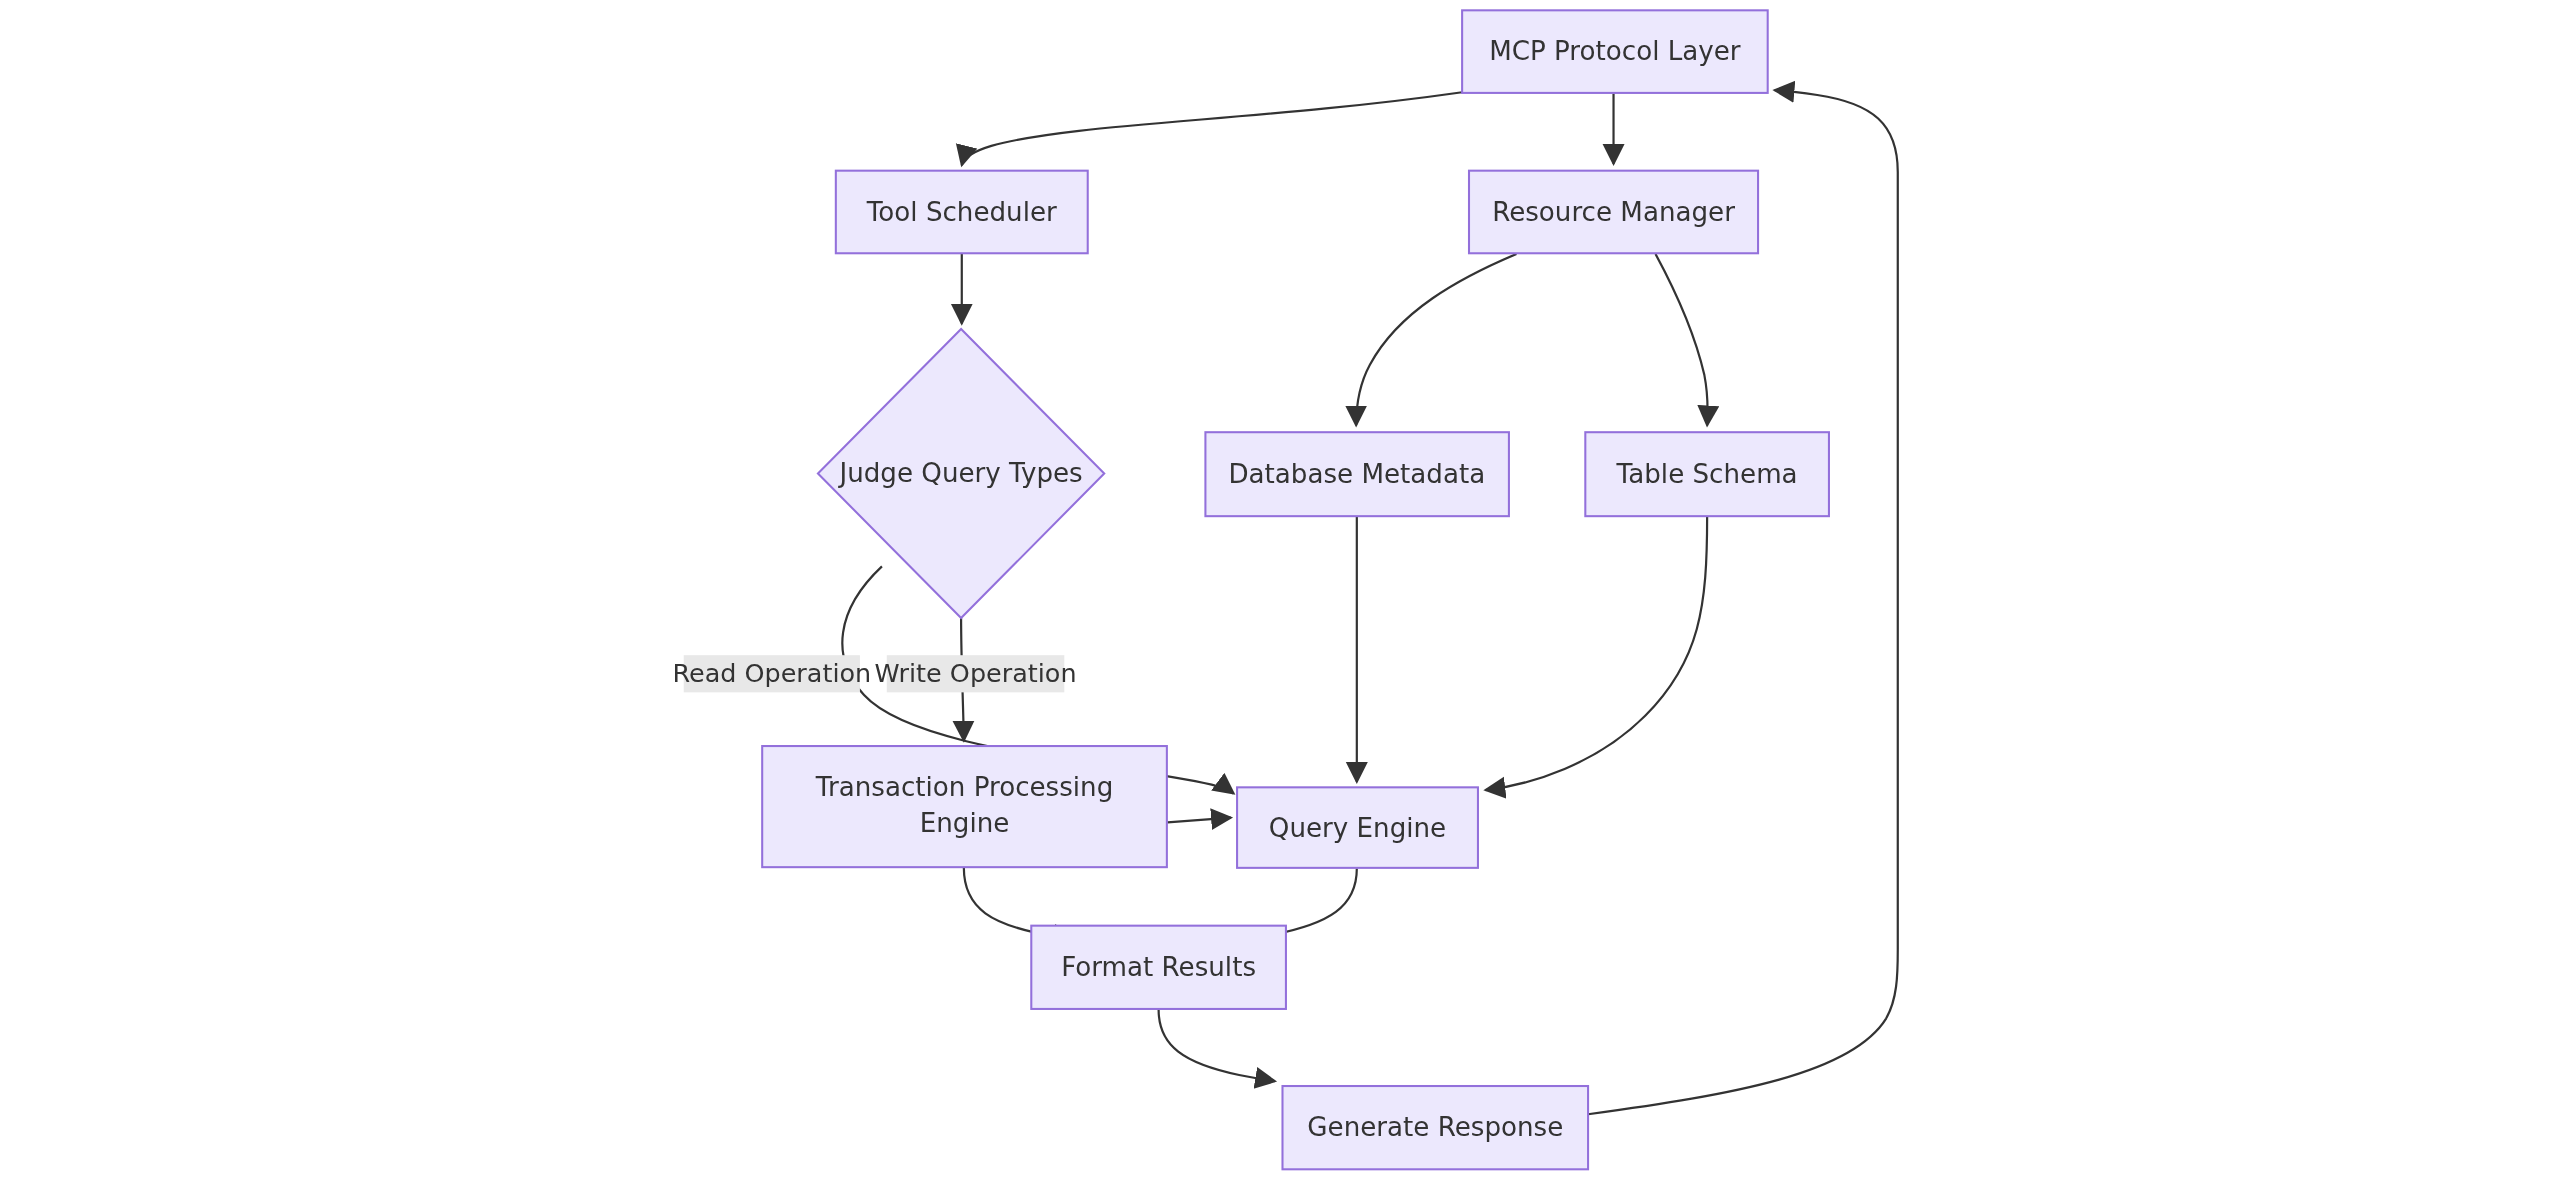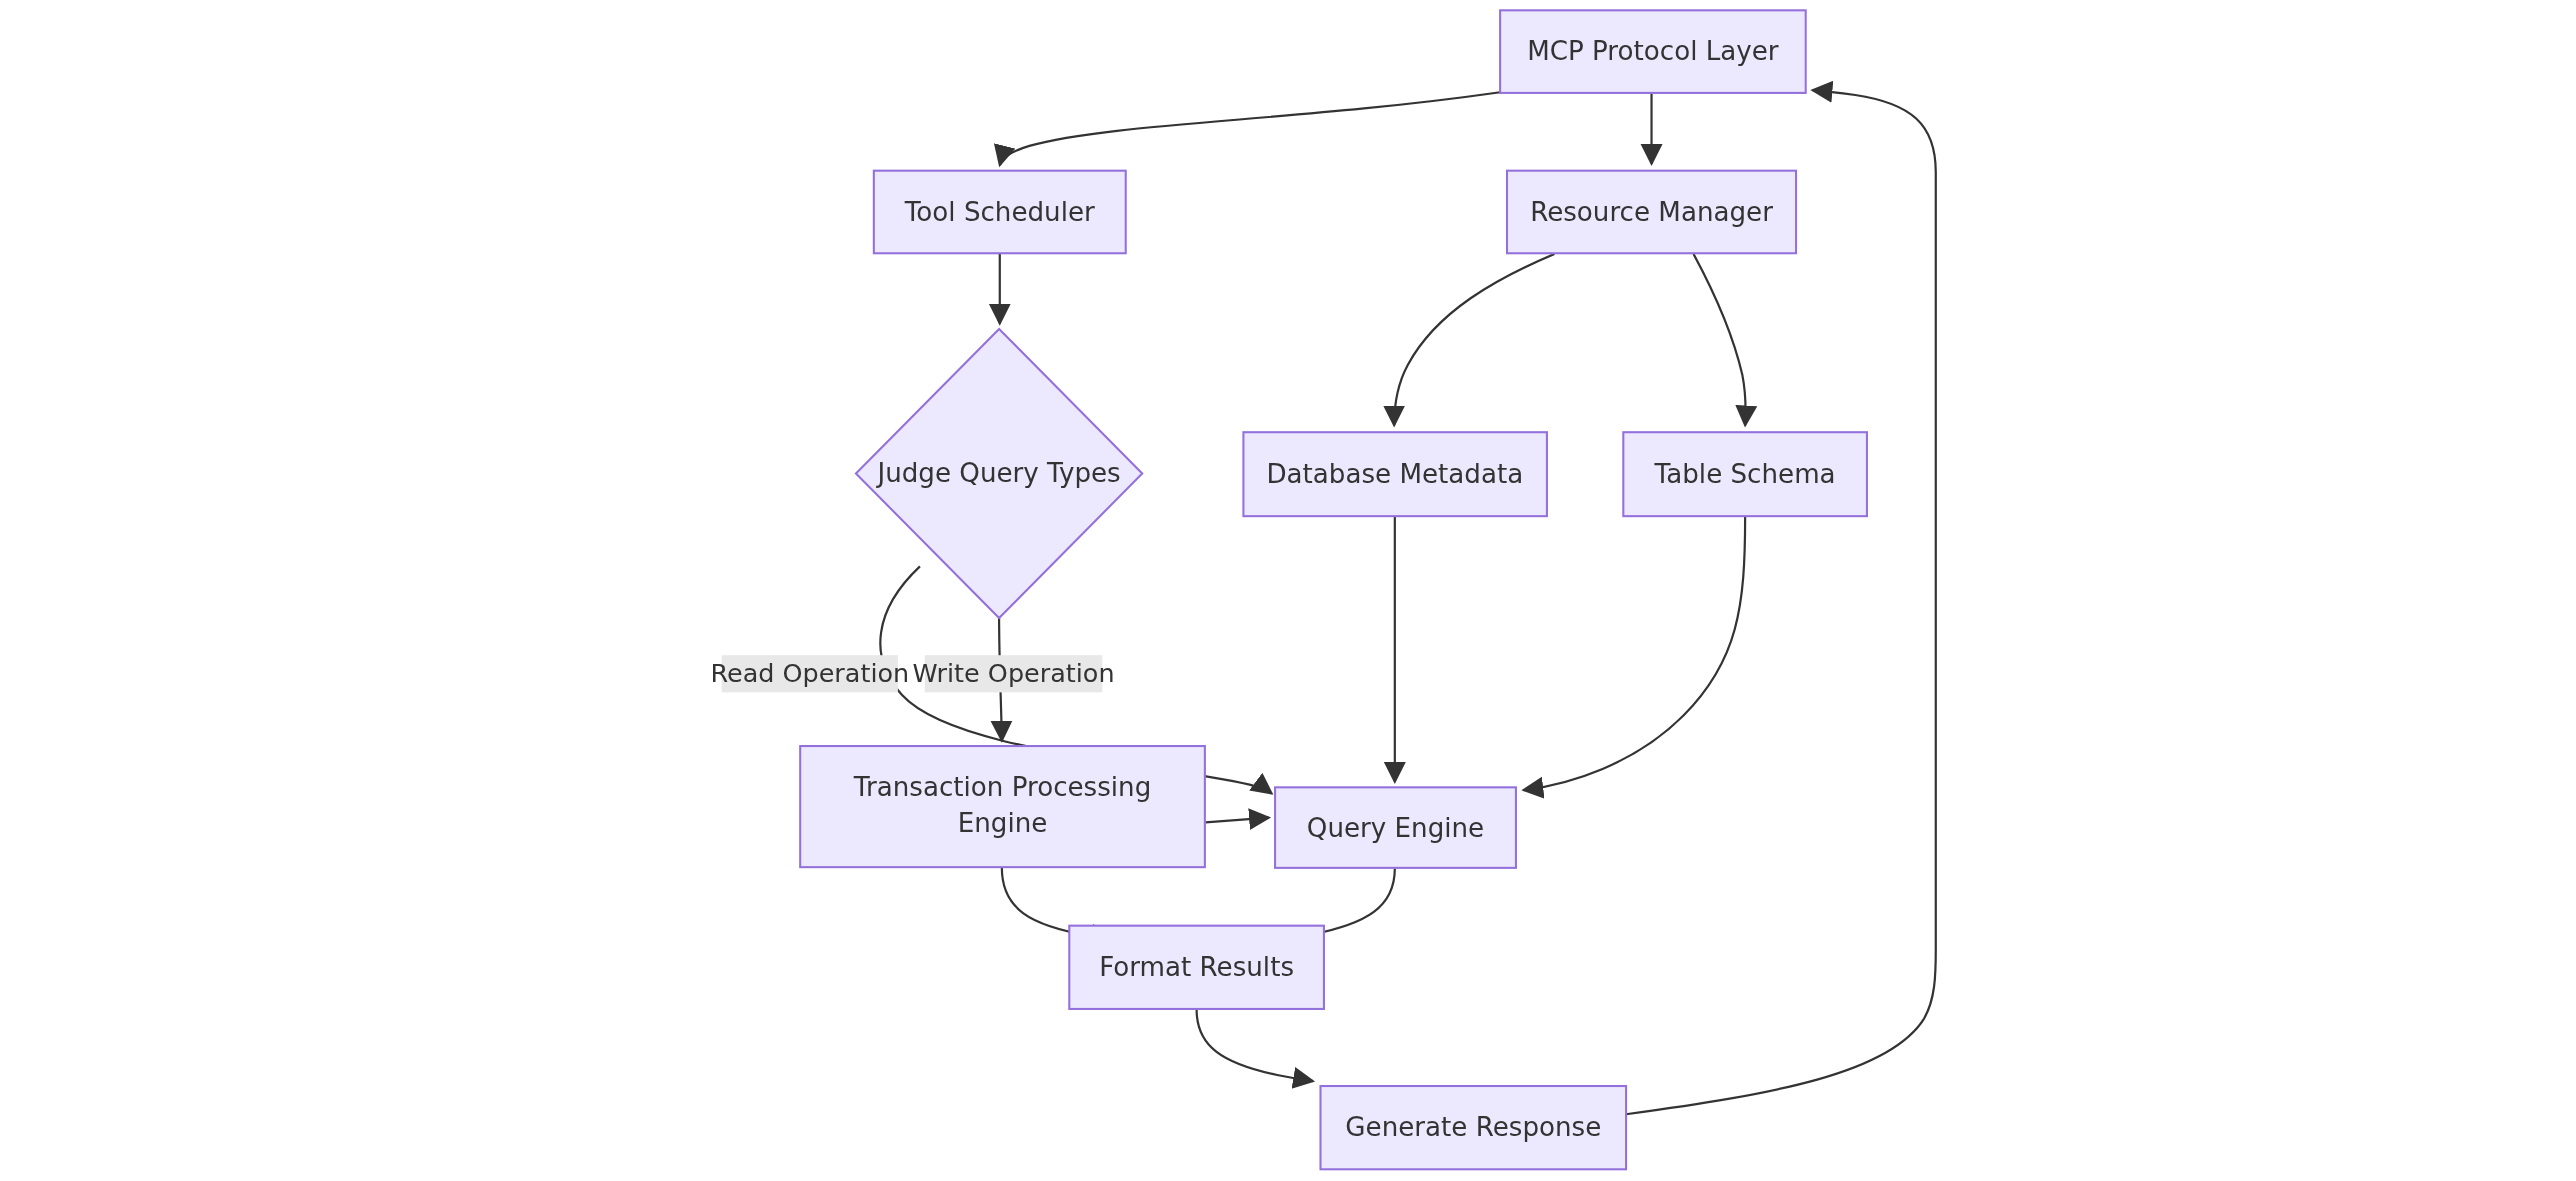--- a/index.html
+++ b/index.html
@@ -12,21 +12,20 @@
     width: 2576px;
     height: 1181px;
     font-family: "DejaVu Sans", sans-serif;
     overflow: hidden;
   }
   #diagram-root {
     position: relative;
     width: 2192px;
     height: 1181px;
     background: #ffffff;
-    margin-left: 38px;
   }
   svg.flowchart {
     display: block;
     width: 2576px;
     height: 1181px;
   }
   .node-shape {
     fill: #ECE8FD;
     stroke: #9370DB;
     stroke-width: 3px;

